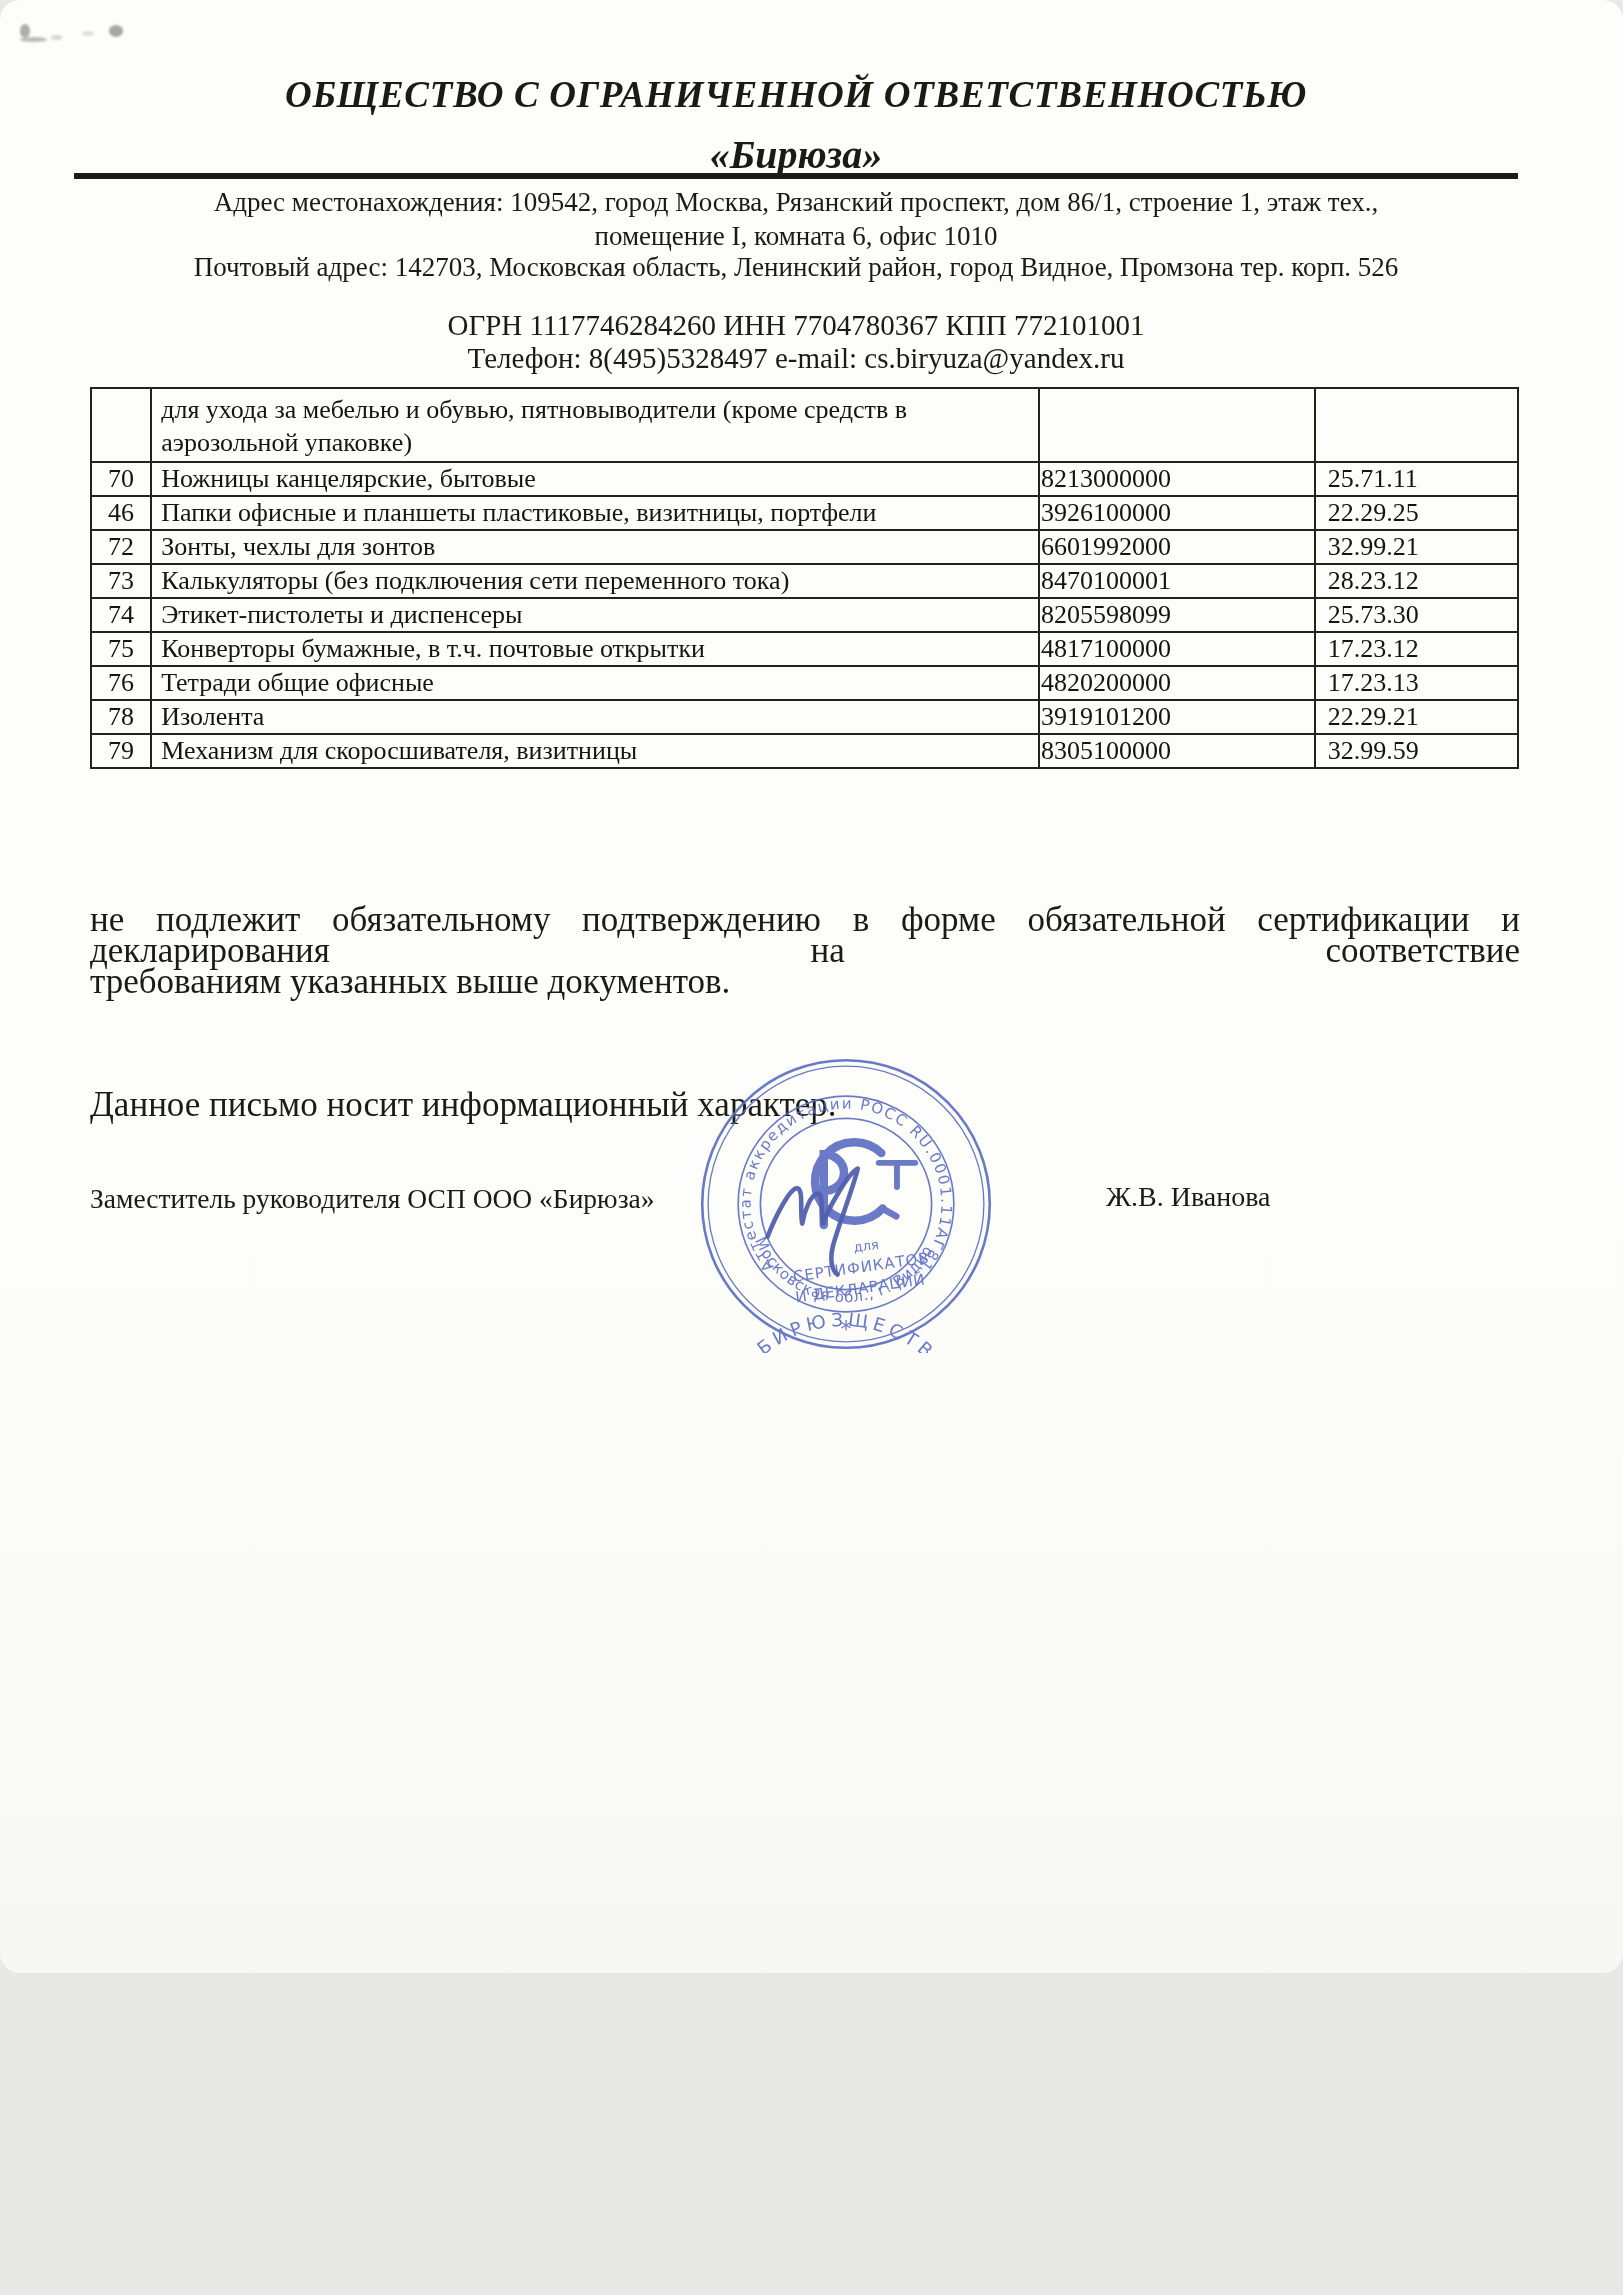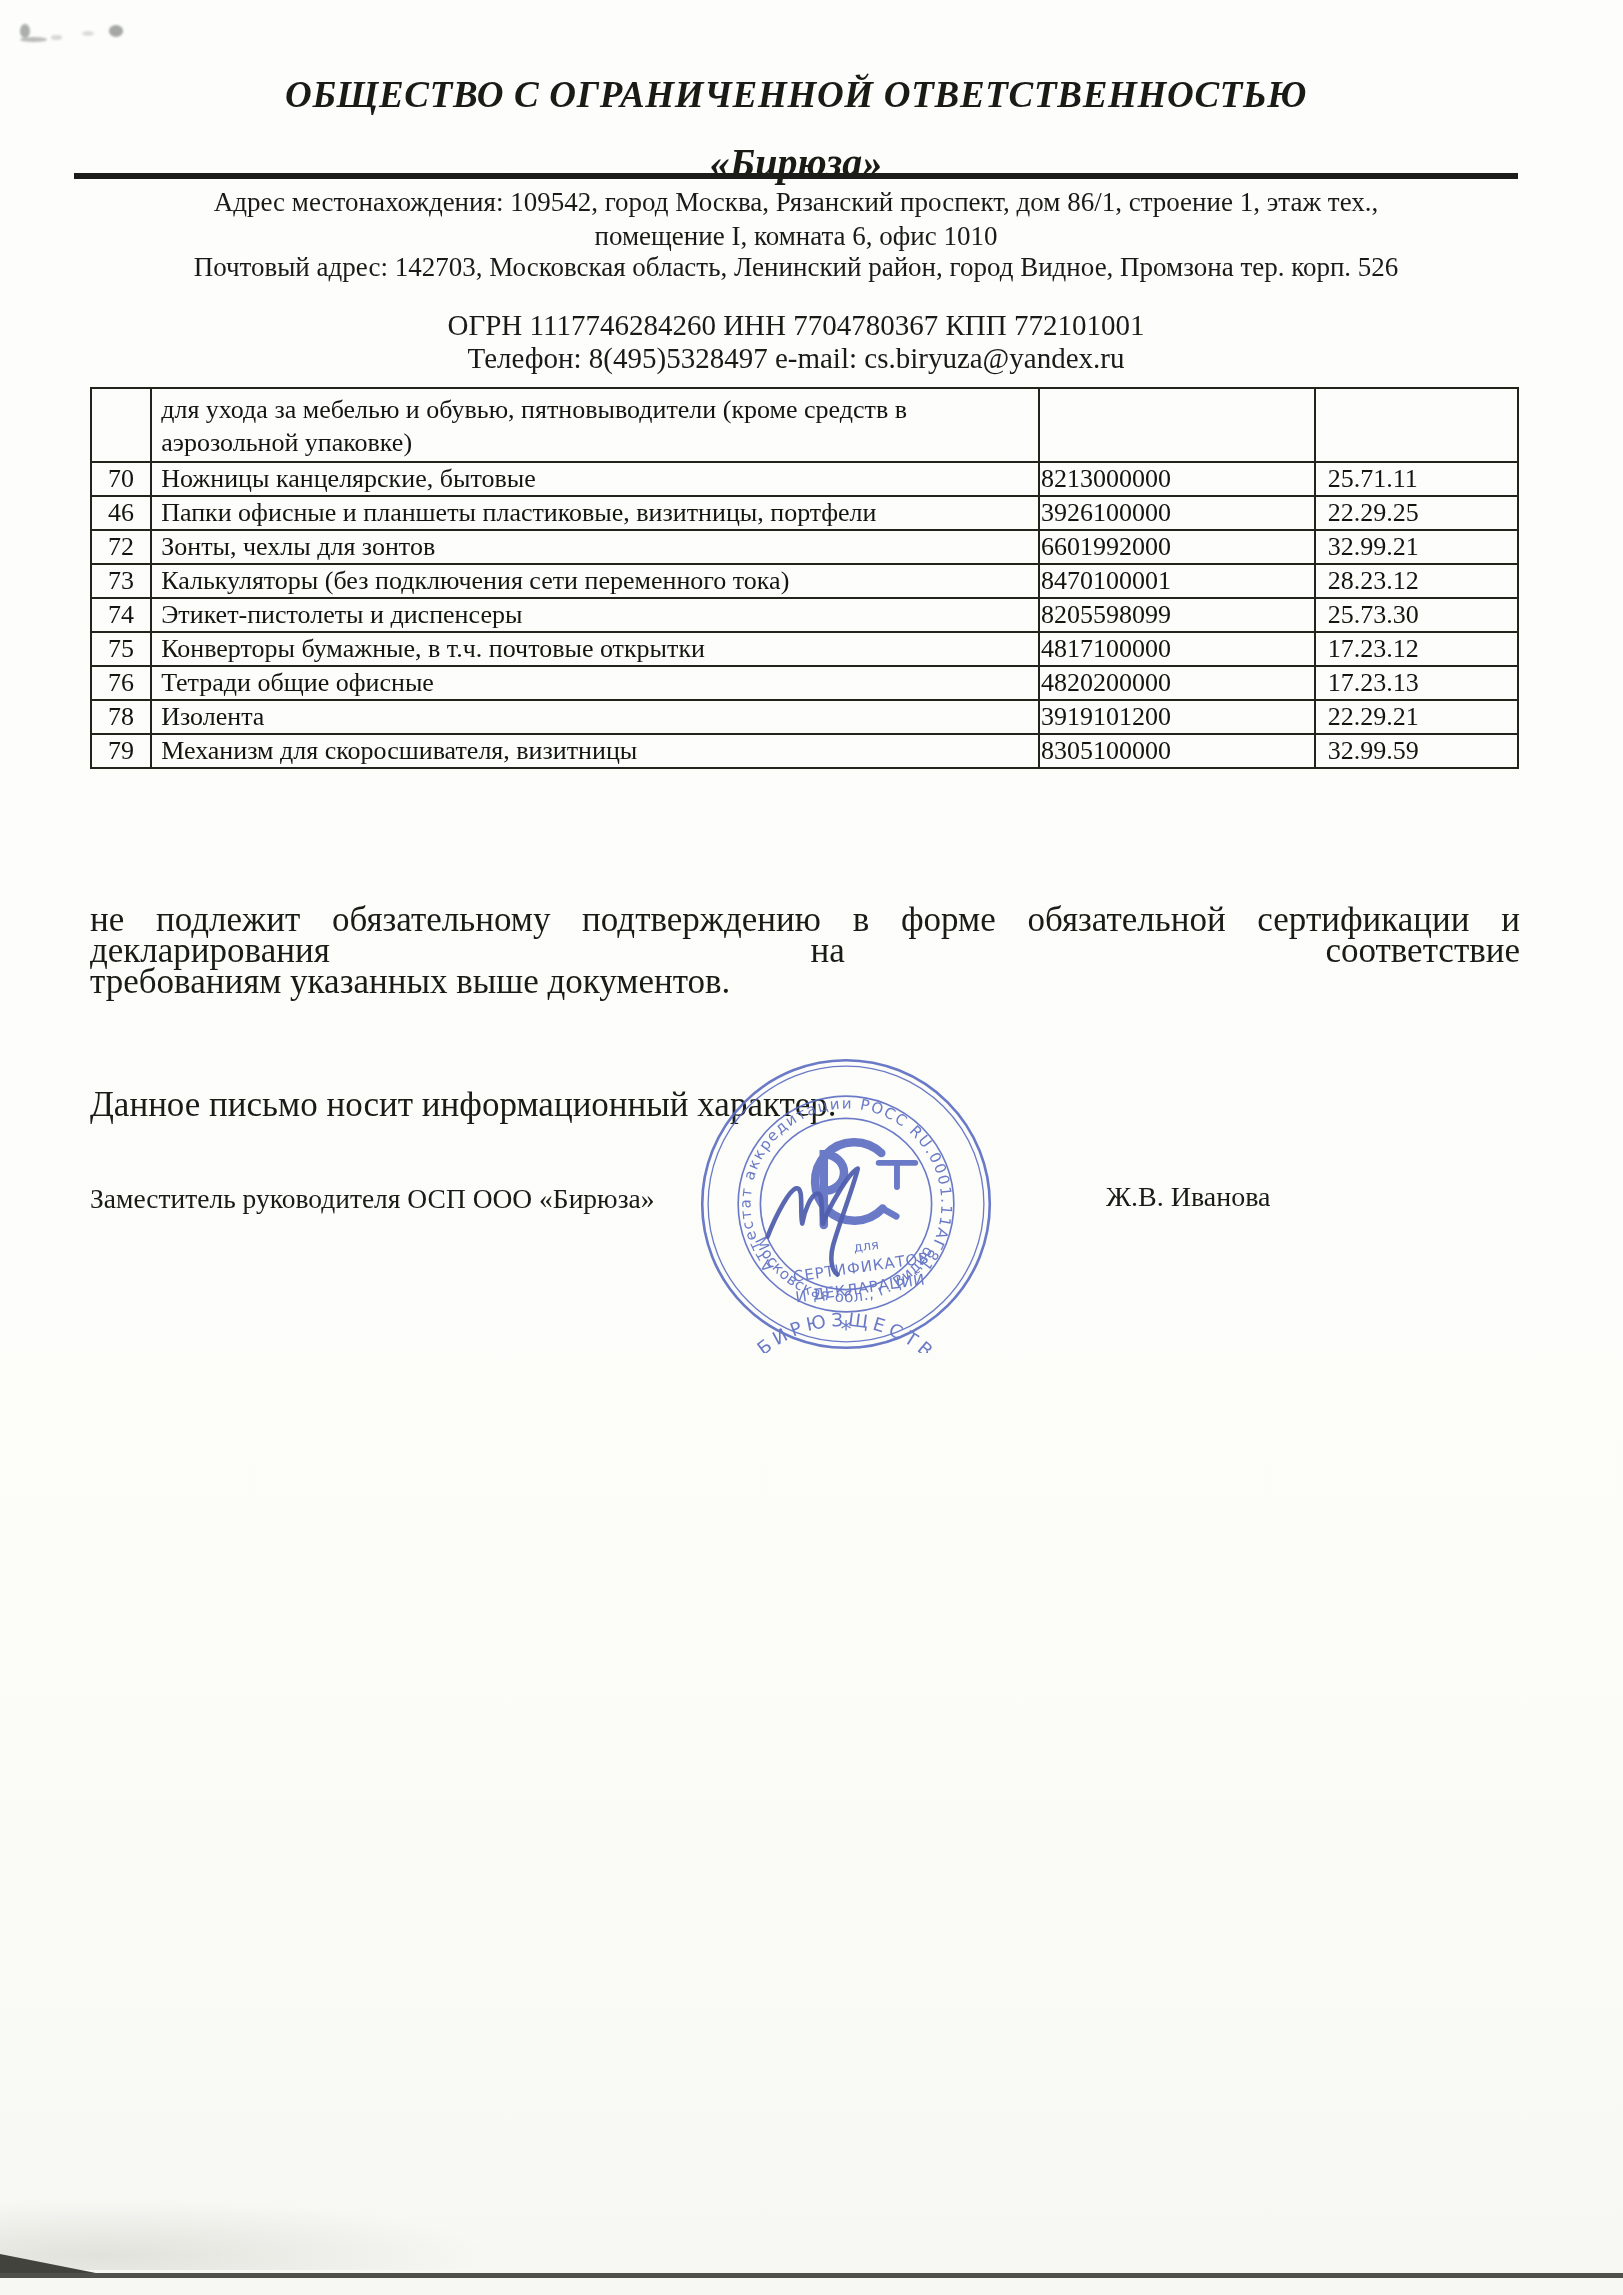--- a/index.html
+++ b/index.html
@@ -1,29 +1,30 @@
 <!DOCTYPE html>
 <html style="font-size:10.5px"><head>
 <meta charset="utf-8">
 <style>
   html,body{margin:0;padding:0;background:#e8e8e6;}
   .page{
     position:relative;
-    width:1623px;height:2295px;
+    width:1623px;height:1973px;
     background:linear-gradient(180deg,#fdfdfb 0%,#fcfcf9 70%,#f7f7f3 100%);
     overflow:hidden;
     font-family:"Liberation Serif", serif;
     color:#1b1b16;
+    border-radius:20px;
   }
   .abs{position:absolute;}
   .center{left:74px;width:1444px;text-align:center;}
 
   
   .title1{top:73px;font-size:37px;font-weight:bold;font-style:italic;letter-spacing:0.7px;}
-  .title2{top:131px;font-size:40px;font-weight:bold;font-style:italic;margin-top:8px;}
+  .title2{top:131px;font-size:40px;font-weight:bold;font-style:italic;}
   .rule{left:74px;top:173px;width:1444px;height:5.9px;background:#1c1c18;}
   .addr{font-size:27px;line-height:33px;}
   .addr1{top:186px;}
   .addr2{top:220px;}
   .addr3{top:251px;}
   .ogrn{top:309px;font-size:29px;}
   .phone{top:342px;font-size:29px;}
 
   
   table.doc-table{

